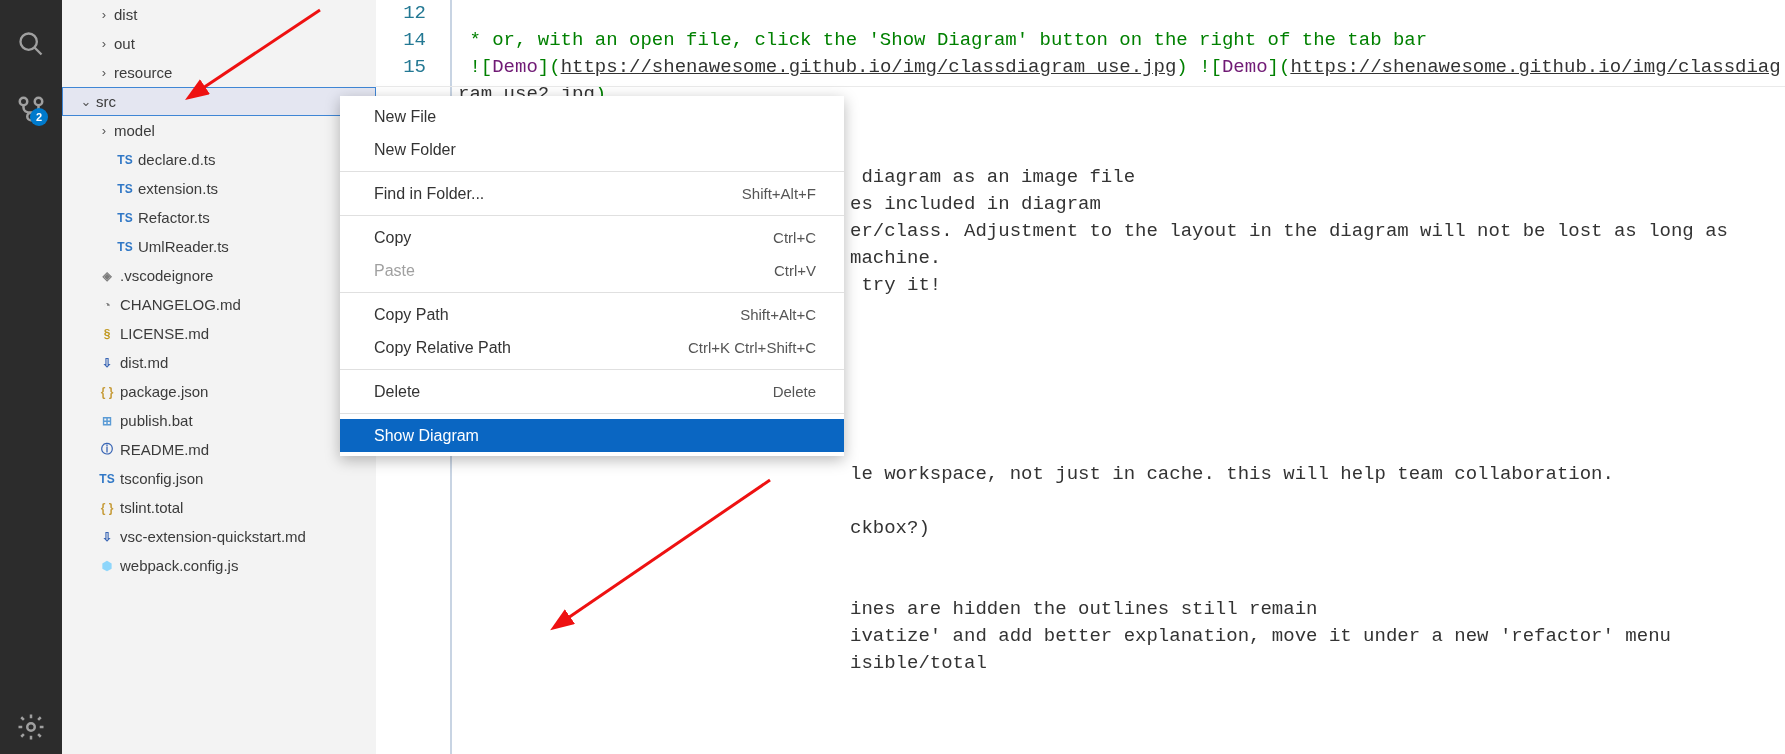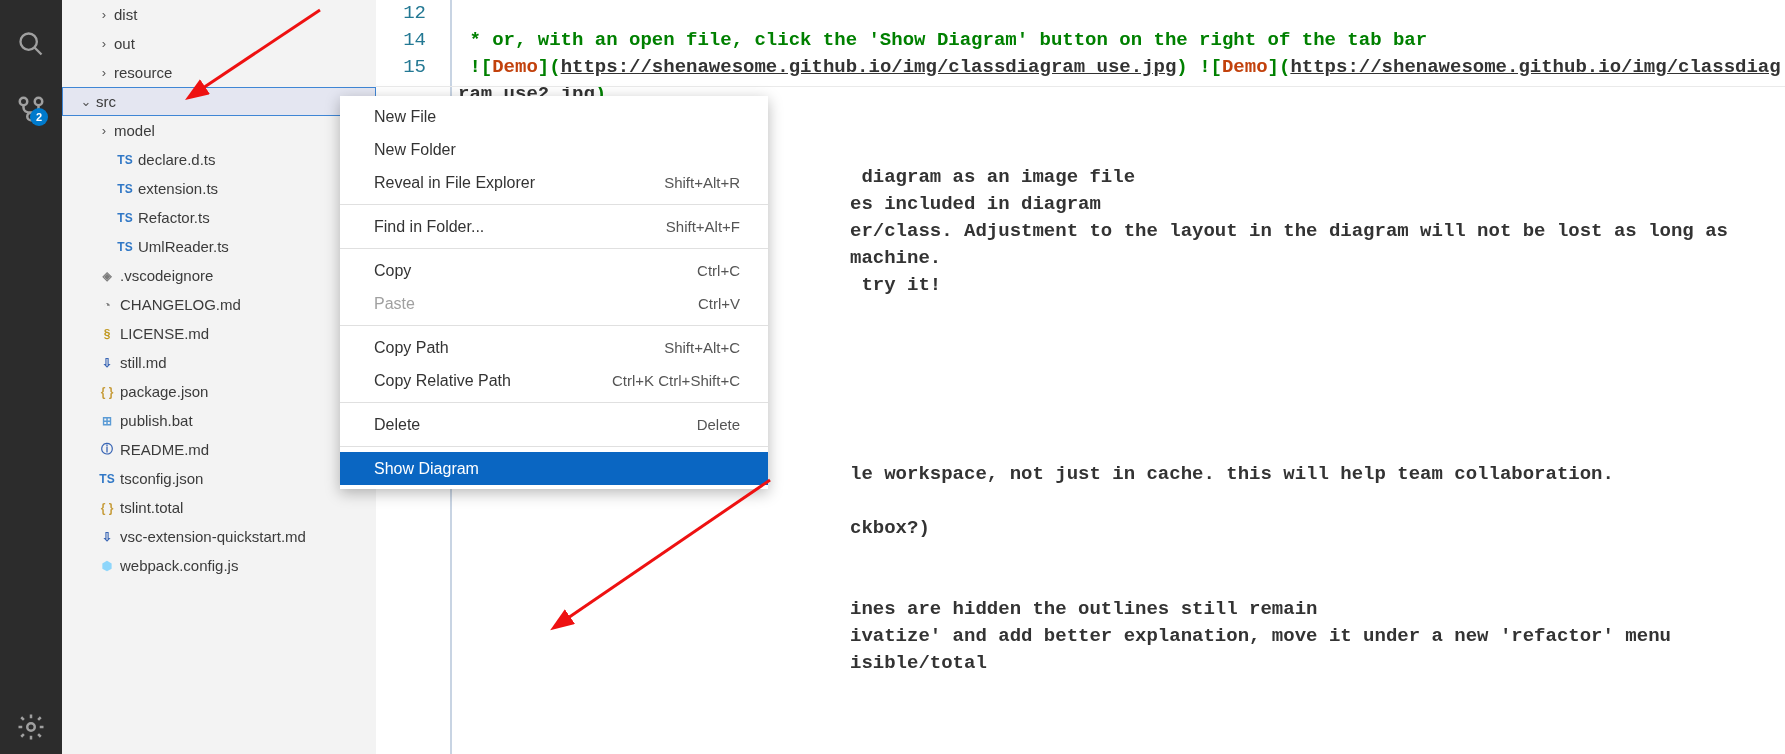--- a/index.html
+++ b/index.html
@@ -73,38 +73,38 @@
   .gutter {
     position: absolute;
     left: 0; top: 0;
     width: 68px;
     color: #237893;
     text-align: right;
     padding-right: 18px;
   }
   .gutter div { height:27px; }
   .line-content { position:absolute; left:82px; top:0; right:10px; }
-  .line-content .ln { height:27px; color:#333;font-weight:bold; }
+  .line-content .ln { height:27px; color:#333; }
   .k-comment { color: #008000; }
   .k-link { color: #333; text-decoration: underline; }
-  .k-demo { color: #c2410c; }
+  .k-demo { color: #701a75; }
   .indent-guide {
     position: absolute;
     left: 74px; top: 0; bottom: 0;
     width: 0;
     border-left: 2px solid #c8d4e3;
   }
   .ruler {
     position:absolute; left:376px; top:86px; right:0;
     border-top:1px solid #eaeaea;
   }
   .context-menu {
     position: absolute;
     left: 340px; top: 96px;
-    width: 428px;
+    width: 504px;
     background: #fff;
     box-shadow: 0 4px 14px rgba(0,0,0,0.28);
     font-size: 16px;
     color: #333;
     padding: 4px 0;
   }
   .menu-item {
     display: flex;
     justify-content: space-between;
     align-items: center;
@@ -191,21 +191,21 @@
     <div class="tree-row" style="padding-left: 34px;">
       <span class="file-icon" style="color: rgb(122, 122, 122);">◔</span>
       <span class="file-label">CHANGELOG.md</span>
     </div>
     <div class="tree-row" style="padding-left: 34px;">
       <span class="file-icon" style="color: rgb(192, 152, 32);">§</span>
       <span class="file-label">LICENSE.md</span>
     </div>
     <div class="tree-row" style="padding-left: 34px;">
       <span class="file-icon" style="color: rgb(58, 102, 181);">⇩</span>
-      <span class="file-label">still.md</span>
+      <span class="file-label">dist.md</span>
     </div>
     <div class="tree-row" style="padding-left: 34px;">
       <span class="file-icon" style="color: rgb(199, 157, 60);">{ }</span>
       <span class="file-label">package.json</span>
     </div>
     <div class="tree-row" style="padding-left: 34px;">
       <span class="file-icon" style="color: rgb(91, 155, 213);">⊞</span>
       <span class="file-label">publish.bat</span>
     </div>
     <div class="tree-row" style="padding-left: 34px;">
@@ -238,24 +238,20 @@
 <div class="ruler"></div>
 
 <div class="context-menu" id="ctxmenu">
     <div class="menu-item">
       <span>New File</span>
       <span class="shortcut"></span>
     </div>
     <div class="menu-item">
       <span>New Folder</span>
       <span class="shortcut"></span>
-    </div>
-    <div class="menu-item">
-      <span>Reveal in File Explorer</span>
-      <span class="shortcut">Shift+Alt+R</span>
     </div>
     <div class="menu-sep"></div>
     <div class="menu-item">
       <span>Find in Folder...</span>
       <span class="shortcut">Shift+Alt+F</span>
     </div>
     <div class="menu-sep"></div>
     <div class="menu-item">
       <span>Copy</span>
       <span class="shortcut">Ctrl+C</span>

